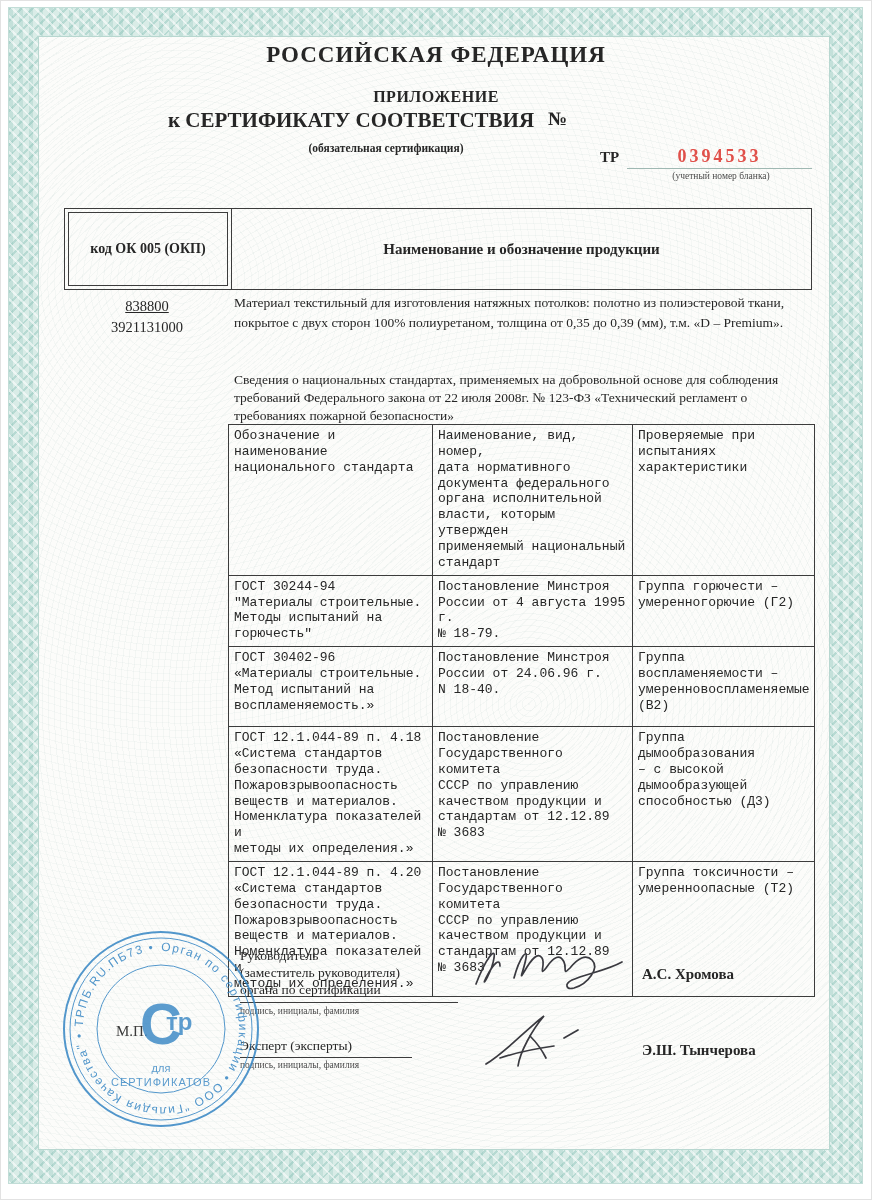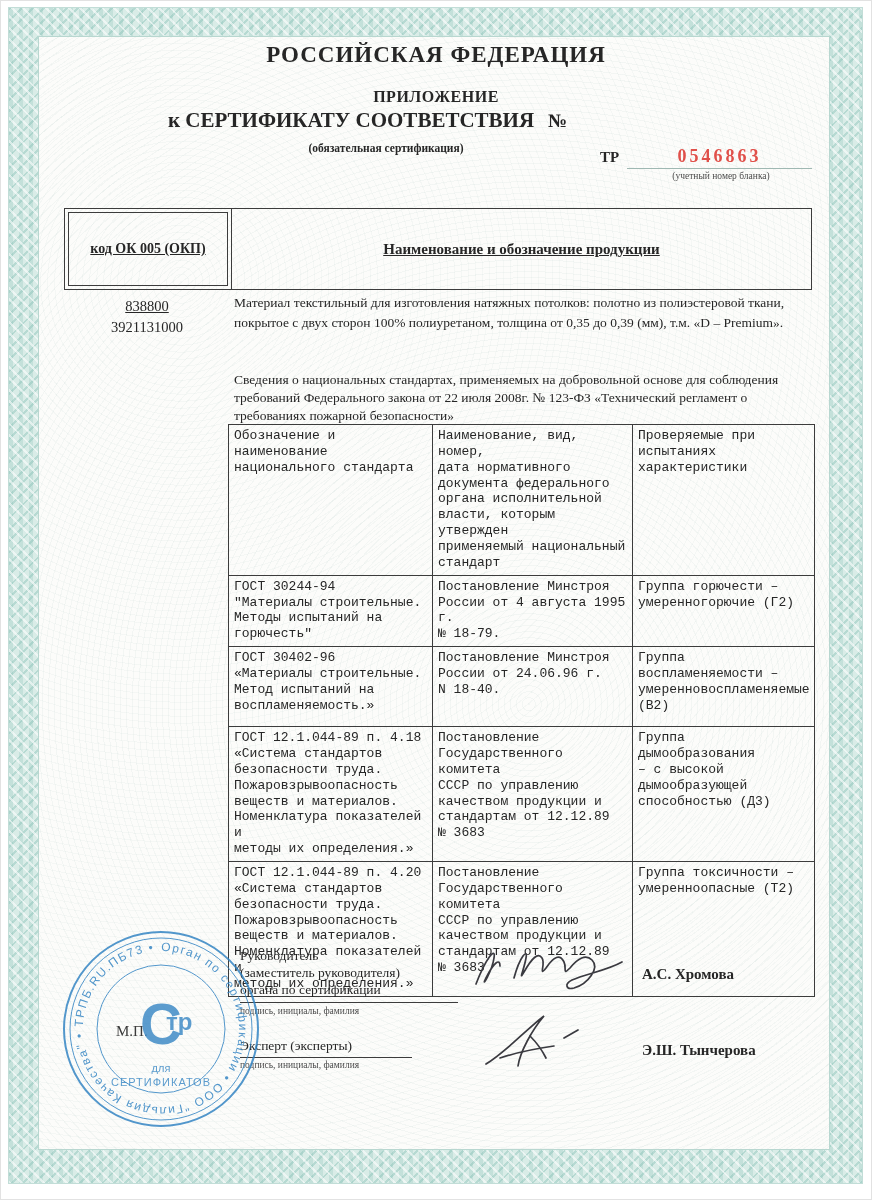--- a/index.html
+++ b/index.html
@@ -26,40 +26,40 @@
     background:
       repeating-radial-gradient(circle at 62% 60%, rgba(168,195,190,.11) 0 1px, transparent 1px 6px),
       repeating-radial-gradient(circle at 18% 22%, rgba(168,195,190,.09) 0 1px, transparent 1px 7px),
       #fcfcfa;
   }
   .abs { position:absolute; }
 
   .title { left:0; right:0; top:42px; text-align:center; font-size:23px; font-weight:bold; letter-spacing:1px; }
   .subtitle { left:0; right:0; top:88px; text-align:center; font-size:16px; font-weight:bold; letter-spacing:.5px; }
 
-  .certline { left:168px; top:108px; width:648px; display:flex; align-items:center; }
+  .certline { left:168px; top:108px; width:648px; display:flex; align-items:flex-start; }
   .certline .lbl { font-size:21px; font-weight:bold; white-space:nowrap; }
   .certline .num-sign { font-size:19px; font-weight:bold; margin-left:14px; }
   .certline .cert-num {
     flex:1; margin-left:10px; text-align:center; font-size:14px; font-weight:bold;
     border-bottom:1.5px solid #9fb8b2; padding-bottom:2px; letter-spacing:.5px;
   }
   .mandatory { left:266px; top:142px; width:240px; text-align:center; font-size:11.5px; font-weight:bold; }
 
   .trline { left:600px; top:146px; width:212px; }
   .trline .row { display:flex; align-items:baseline; }
   .trline .tr-lbl { font-size:15px; font-weight:bold; margin-right:8px; }
   .trline .blank-num {
     flex:1; text-align:center; font-size:18px; font-weight:bold; letter-spacing:3px;
     color:#e0504a; border-bottom:1.5px solid #9fb8b2; padding-bottom:1px;
   }
   .trline .caption { text-align:center; font-size:9.5px; color:#4c4c4c; margin-top:2px; padding-left:30px; }
 
   
-  .codes-box { left:64px; top:208px; width:748px; height:82px; border:1.5px solid #3c3c3c; display:flex; background:transparent;text-decoration:underline; }
+  .codes-box { left:64px; top:208px; width:748px; height:82px; border:1.5px solid #3c3c3c; display:flex; background:transparent; }
   .codes-left { width:166px; display:flex; flex-direction:column; padding:3px; }
   .codes-left .cell {
     flex:1; border:1.2px solid #3c3c3c; display:flex; align-items:center; justify-content:center;
     font-size:14px; font-weight:bold;
   }
   .codes-left .cell + .cell { margin-top:2px; }
   .codes-right { flex:1; border-left:1.2px solid #3c3c3c; display:flex; align-items:center; justify-content:center;
     font-size:15px; font-weight:bold; }
 
   .code-values { left:64px; top:296px; width:166px; text-align:center; font-size:14.5px; line-height:1.45; }
@@ -105,21 +105,21 @@
 
   <div class="abs certline">
     <span class="lbl">к СЕРТИФИКАТУ СООТВЕТСТВИЯ</span>
     <span class="num-sign">№</span>
   </div>
   <div class="abs mandatory">(обязательная сертификация)</div>
 
   <div class="abs trline">
     <div class="row">
       <span class="tr-lbl">ТР</span>
-      <span class="blank-num">0546863</span>
+      <span class="blank-num">0394533</span>
     </div>
     <div class="caption">(учетный номер бланка)</div>
   </div>
 
   <div class="abs codes-box">
     <div class="codes-left">
       <div class="cell">код ОК 005 (ОКП)</div>
     </div>
     <div class="codes-right">Наименование и обозначение продукции</div>
   </div>

